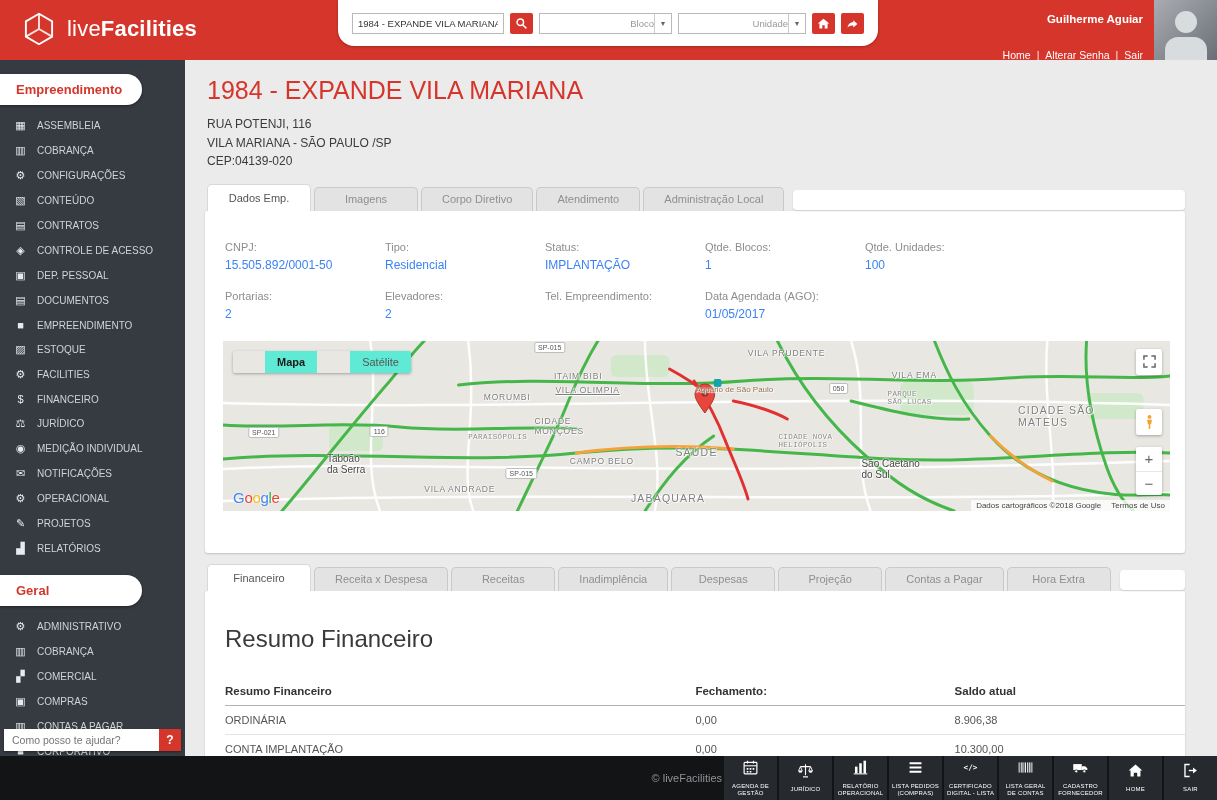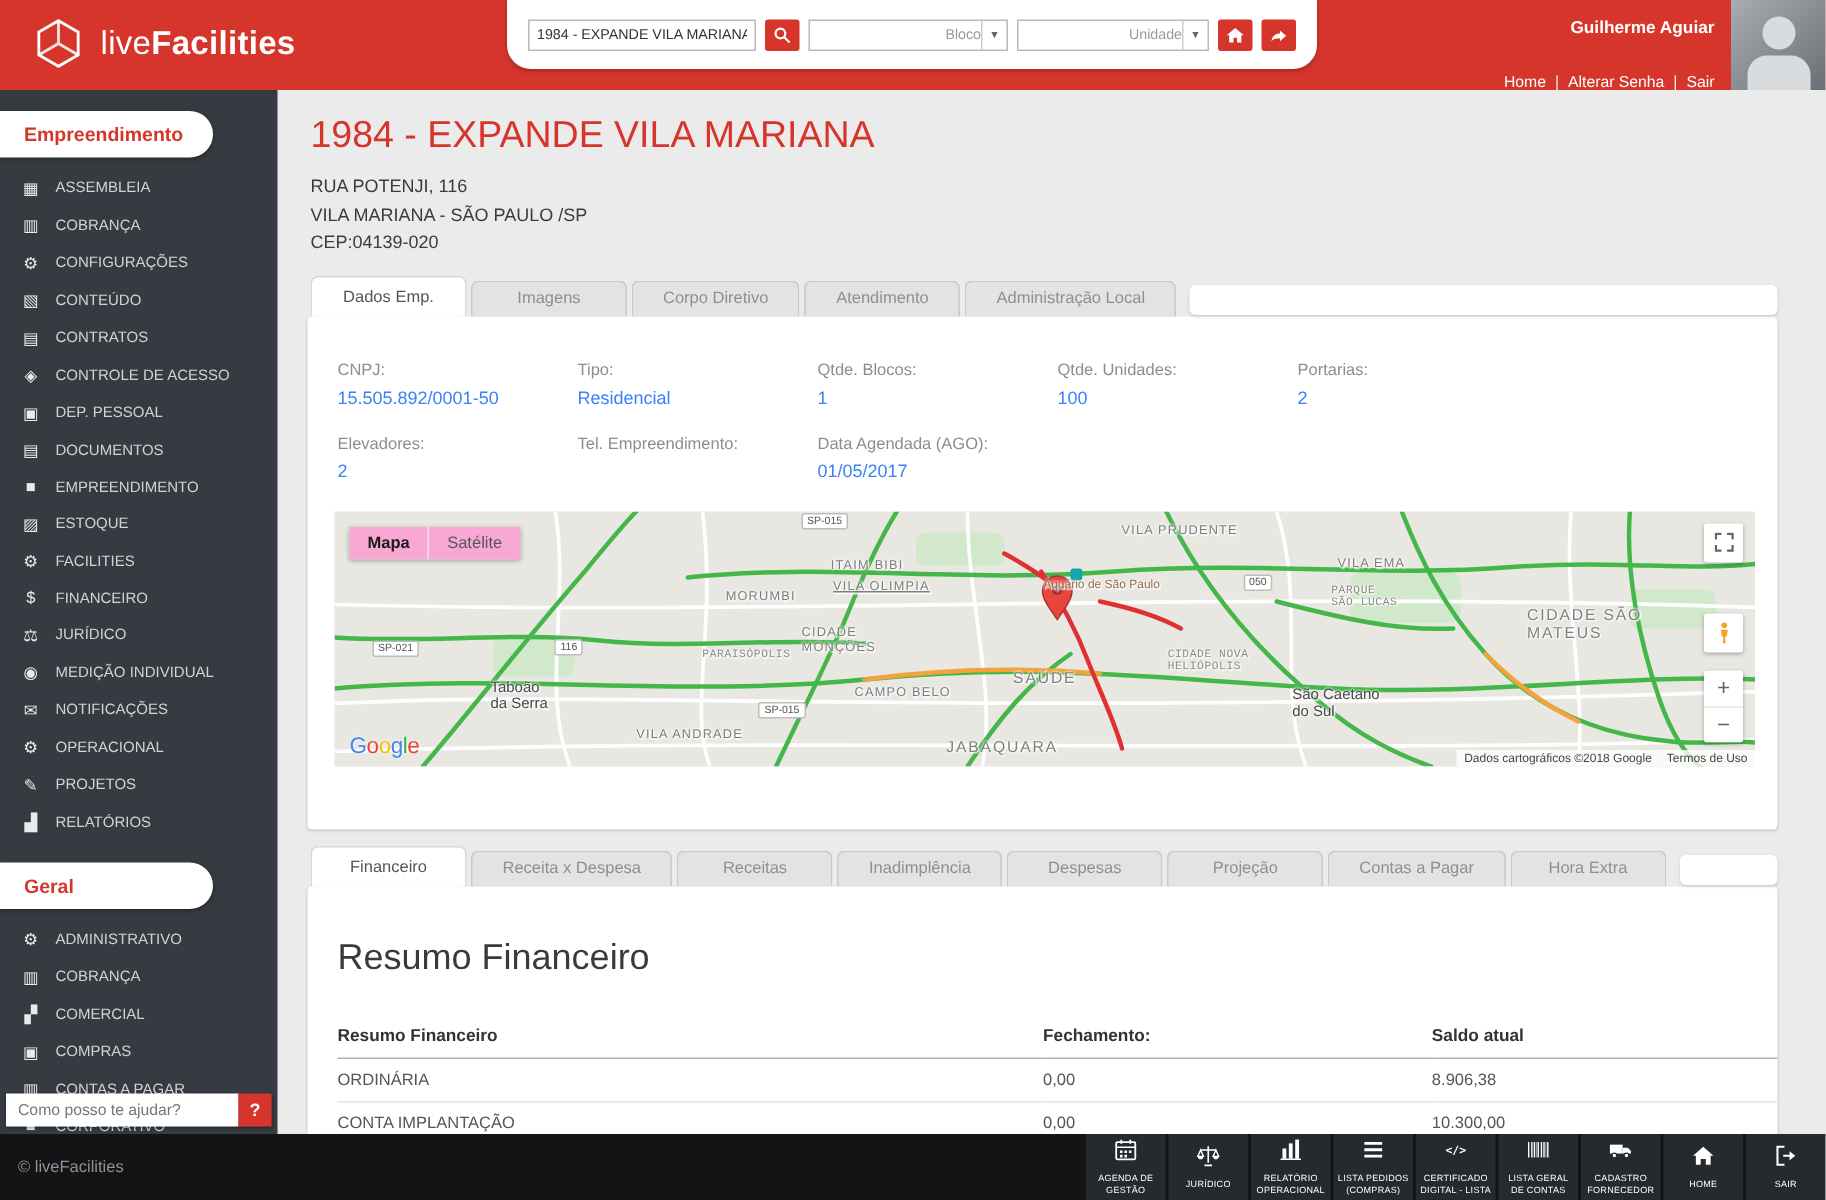--- a/index.html
+++ b/index.html
@@ -72,21 +72,21 @@
   .ml{position:absolute;transform:translate(-50%,0);white-space:pre-line;text-align:left;
       pointer-events:none;text-shadow:0 0 2px #fff,0 0 2px #fff,1px 1px 1px #fff;}
   .ml.district{font-size:8.5px;letter-spacing:.8px;color:#7d7d7d;}
   .ml.district-lg{font-size:10.5px;letter-spacing:1.2px;color:#7f7f7f;}
   .ml.district-sm{font-size:7.5px;letter-spacing:.4px;color:#8a8a8a;font-family:Liberation Mono, monospace;}
   .ml.city{font-size:10px;color:#474747;}
   .ml.poi{font-size:8px;color:#946d4f;}
   .ml.road{font-size:7px;color:#555;background:#fff;border:1px solid #bdbdbd;border-radius:2px;
       padding:0 3px;line-height:9px;text-shadow:none;}
   .map-btns{position:absolute;left:10px;top:10px;display:flex;box-shadow:0 1px 3px rgba(0,0,0,.3);border-radius:2px;overflow:hidden;}
-  .map-btn{background:#f9a8d4;font-size:11px;padding:5px 12px;cursor:pointer;}
+  .map-btn{background:#5eead4;font-size:11px;padding:5px 12px;cursor:pointer;margin-left:32px;}
   .map-btn.b1{font-weight:600;color:#1a1a1a;}
   .map-btn.b2{color:#565656;border-left:1px solid #e6e6e6;}
   .fullscreen-btn{position:absolute;right:8px;top:8px;width:26px;height:26px;background:#fff;
       box-shadow:0 1px 3px rgba(0,0,0,.3);display:flex;align-items:center;justify-content:center;cursor:pointer;border-radius:2px;}
   .pegman-btn{position:absolute;right:8px;top:68px;width:26px;height:26px;background:#fff;
       box-shadow:0 1px 3px rgba(0,0,0,.3);display:flex;align-items:center;justify-content:center;cursor:grab;border-radius:2px;}
   .zoom{position:absolute;right:8px;bottom:16px;width:26px;box-shadow:0 1px 3px rgba(0,0,0,.3);border-radius:2px;overflow:hidden;}
   .zoom-btn{width:26px;height:24px;background:#fff;display:flex;align-items:center;justify-content:center;
       font-size:15px;color:#666;cursor:pointer;box-sizing:border-box;}
   .zoom-btn.minus{border-top:1px solid #e6e6e6;}
@@ -98,21 +98,21 @@
   
   .card2{padding:0 0 30px 0;min-height:260px;}
   .fin-heading{font-size:24px;color:#3a3a3a;font-weight:400;padding:34px 0 24px 20px;margin:0;}
   .fin-table{width:calc(100% - 20px);margin-left:20px;border-collapse:collapse;font-size:11px;}
   .fin-table th{text-align:left;padding:8px 0;color:#333;font-size:11.5px;border-bottom:1px solid #b2b2b2;font-weight:700;}
   .fin-table td{padding:8px 0;color:#555;border-bottom:1px solid #e4e4e4;}
 
   
   .footer{position:absolute;left:0;bottom:0;right:0;height:44px;background:#121416;display:flex;
       align-items:center;z-index:40;}
-  .copyright{color:#8f9396;font-size:11px;padding-left:12px;flex:1;}
+  .copyright{color:#8f9396;font-size:11px;padding-left:12px;flex:1;text-align:right;}
   .f-tiles{display:flex;height:100%;}
   .f-tile{width:53px;margin-left:2px;background:#26292d;display:flex;flex-direction:column;
       align-items:center;justify-content:center;gap:3px;cursor:pointer;}
   .f-tile svg{width:17px;height:17px;flex:0 0 auto;}
   .f-tile-label{font-size:6px;color:#fff;text-align:center;line-height:1.25;letter-spacing:.2px;
       text-transform:uppercase;padding:0 2px;}
 </style>
 </head>
 <body>
 
@@ -294,20 +294,24 @@
 
   <div class="card card1">
     <div class="fields">
         <div class="field">
           <div class="f-label">CNPJ:</div>
           <div class="f-value">15.505.892/0001-50</div>
         </div>
         <div class="field">
           <div class="f-label">Tipo:</div>
           <div class="f-value">Residencial</div>
+        </div>
+        <div class="field">
+          <div class="f-label">Status:</div>
+          <div class="f-value">IMPLANTAÇÃO</div>
         </div>
         <div class="field">
           <div class="f-label">Qtde. Blocos:</div>
           <div class="f-value">1</div>
         </div>
         <div class="field">
           <div class="f-label">Qtde. Unidades:</div>
           <div class="f-value">100</div>
         </div>
         <div class="field">

